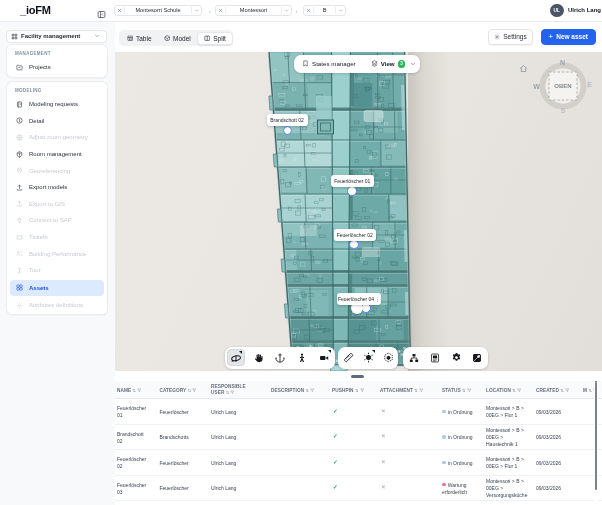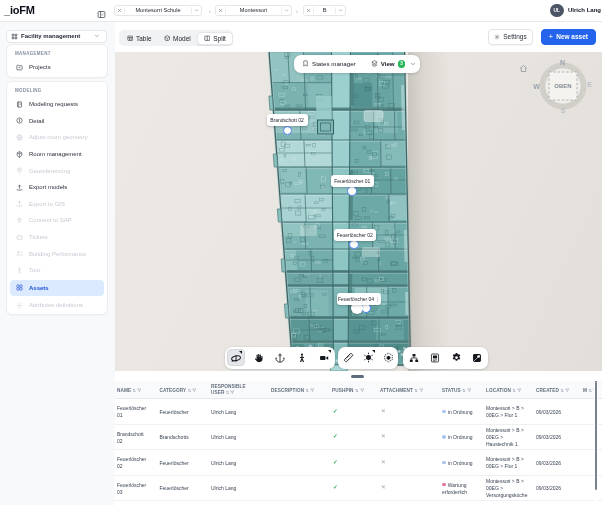--- a/index.html
+++ b/index.html
@@ -1,18 +1,18 @@
 <!DOCTYPE html>
 <html><head><meta charset="utf-8"><style>
 *{margin:0;padding:0;box-sizing:border-box;}
 html,body{width:602px;height:505px;overflow:hidden;background:#fff;
  font-family:"Liberation Sans",sans-serif;-webkit-font-smoothing:antialiased;}
 .topbar{position:absolute;left:0;top:0;width:602px;height:22px;background:#fff;
  border-bottom:1px solid #e8e9ec;z-index:30;}
-.logo{position:absolute;left:4px;top:4px;font-size:11px;font-weight:700;color:#0b0f19;letter-spacing:-0.2px;}
+.logo{position:absolute;left:20px;top:4px;font-size:11px;font-weight:700;color:#0b0f19;letter-spacing:-0.2px;}
 .ptoggle{position:absolute;left:97px;top:5px;color:#3f4651;}
 .tab{position:absolute;top:4.5px;height:11px;background:#fff;border:1px solid #e3e5e9;border-radius:3px;
  display:flex;align-items:center;font-size:5.6px;color:#1f2430;}
 .tab .xi{color:#5b6572;padding:0 2px;display:flex;}
 .tab .sep{width:1px;height:7px;background:#eceef1;}
 .tab .lbl{padding:0 5px;white-space:nowrap;}
 .tab .cv{color:#6b7380;padding:0 2px;display:flex;}
 .gtsep{position:absolute;top:8px;font-size:5px;color:#9aa1ab;}
 .avatar{position:absolute;left:550px;top:3.5px;width:13.5px;height:13.5px;border-radius:50%;
  background:#4b5565;color:#fff;font-size:4.8px;font-weight:700;display:flex;align-items:center;justify-content:center;}

